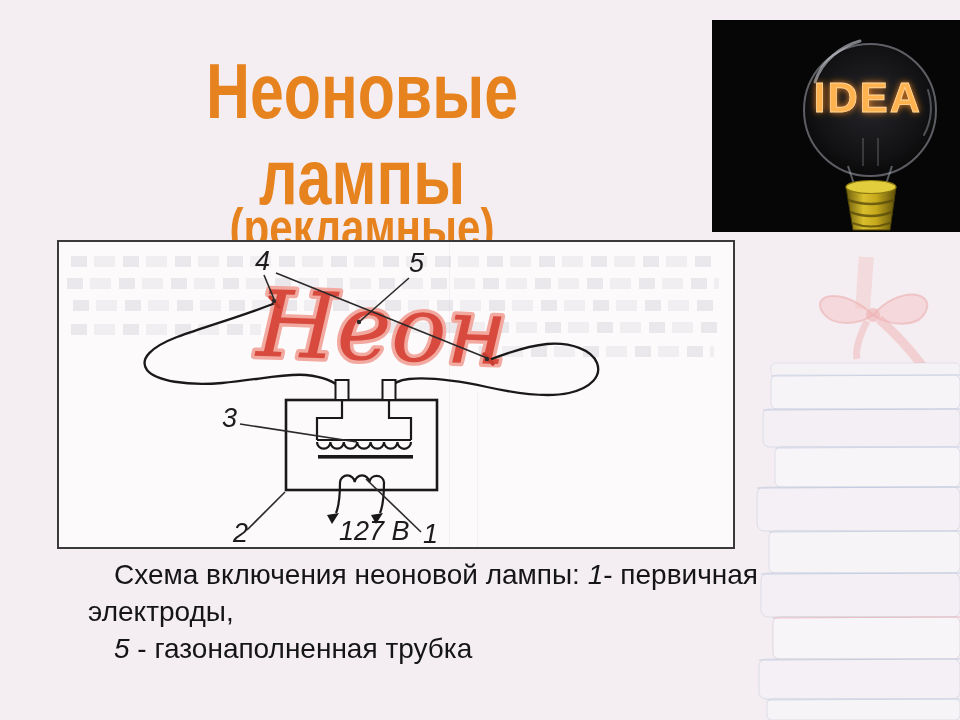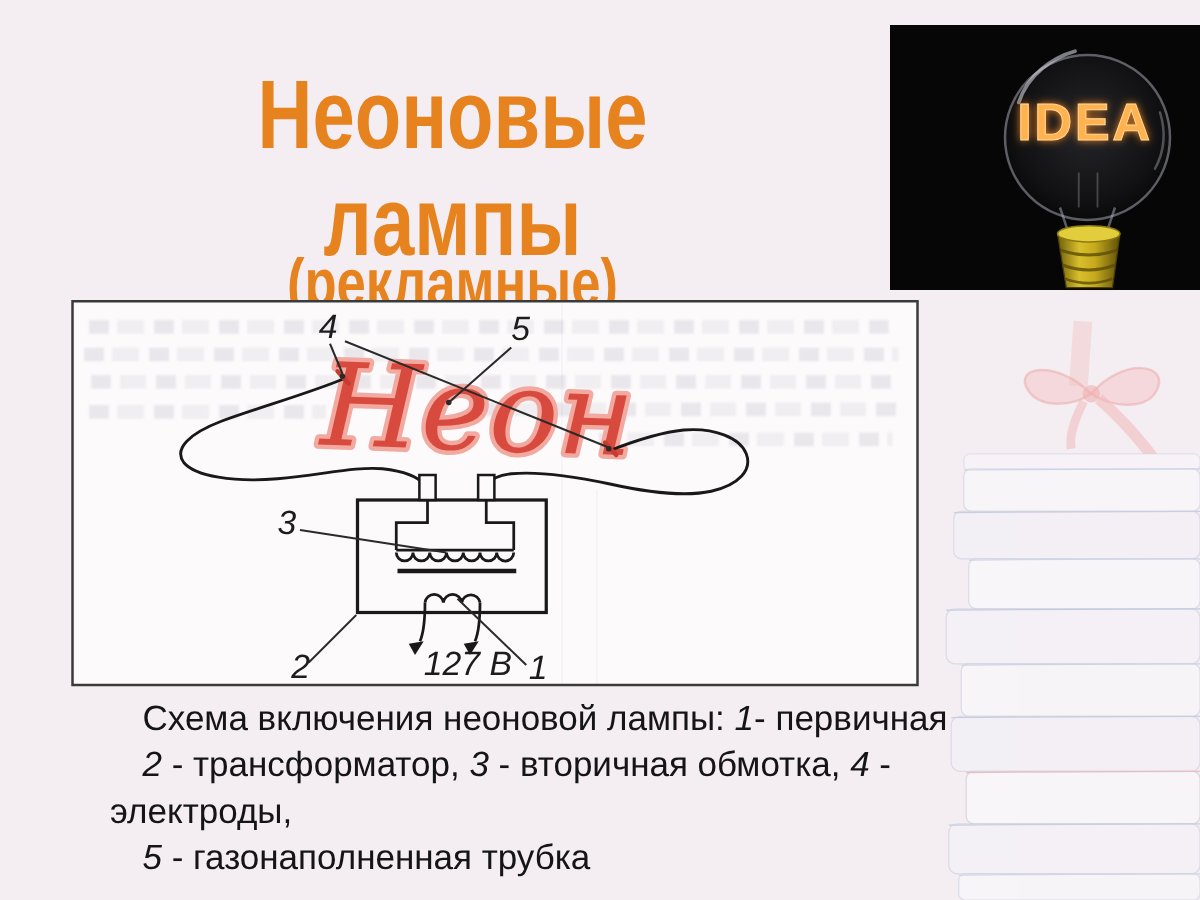--- a/index.html
+++ b/index.html
@@ -173,18 +173,17 @@
       <text class="callout" x="350" y="30">5</text>
       <text class="callout" x="163" y="185">3</text>
       <text class="callout" x="174" y="300">2</text>
       <text class="callout" x="364" y="301">1</text>
       <text class="callout" x="280" y="298" font-size="25">127 В</text>
     </svg>
   </div>
 
   <div class="caption">
       <div class="cl ind"><span>Схема включения неоновой лампы: </span><i>1</i><span>- первичная</span></div>
-      <div class="cl ind"><i>2</i><span> - трансформатор, </span><i>3</i><span> - вторичная обмотка, </span><i>4</i><span> -</span></div>
       <div class="cl"><span>электроды,</span></div>
       <div class="cl ind"><i>5</i><span> - газонаполненная трубка</span></div>
     </div>
 
 </div>
 
 </body></html>

